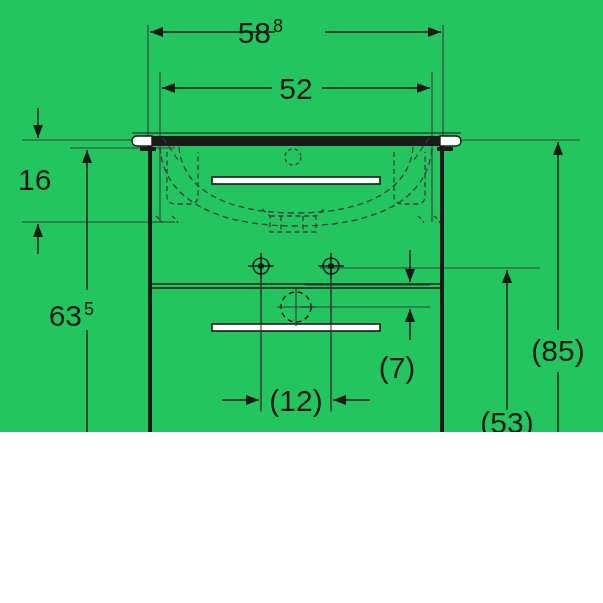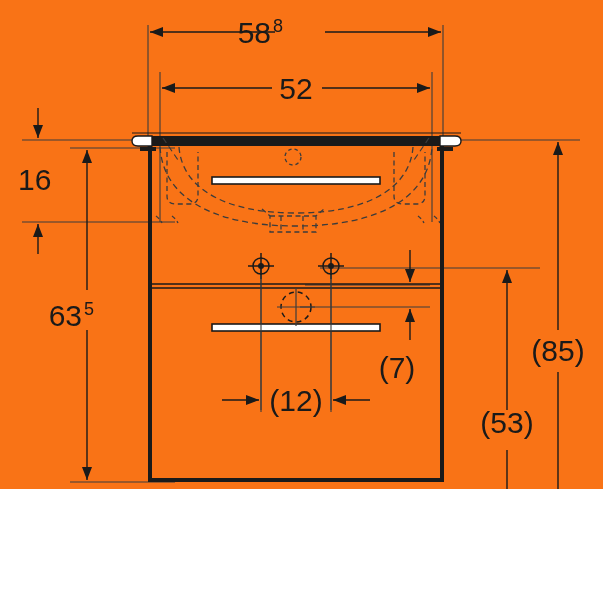--- a/index.html
+++ b/index.html
@@ -6,22 +6,22 @@
     margin: 0;
     padding: 0;
     background: #ffffff;
   }
   body {
     font-family: "Liberation Sans", sans-serif;
   }
   #drawing-root {
     position: relative;
     width: 603px;
-    height: 489px;
-    background: #f97316;
+    height: 432px;
+    background: #22c55e;
     overflow: hidden;
   }
   svg.cad {
     display: block;
     width: 603px;
     height: 603px;
   }
   .dim-text {
     font-family: "Liberation Sans", sans-serif;
     font-size: 30px;

